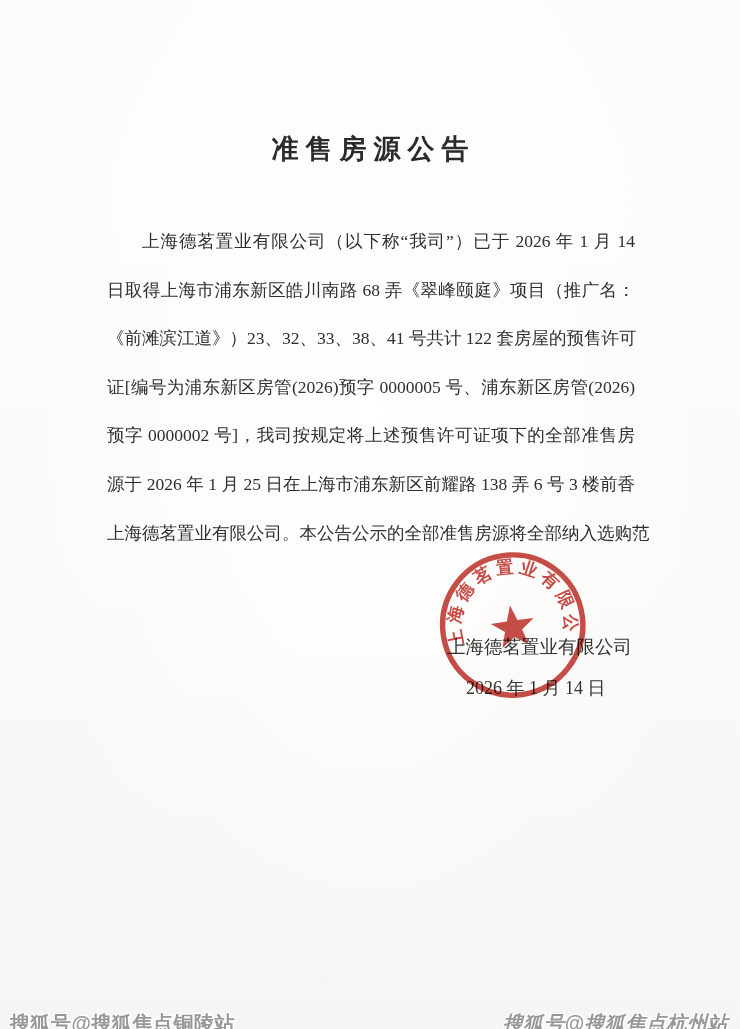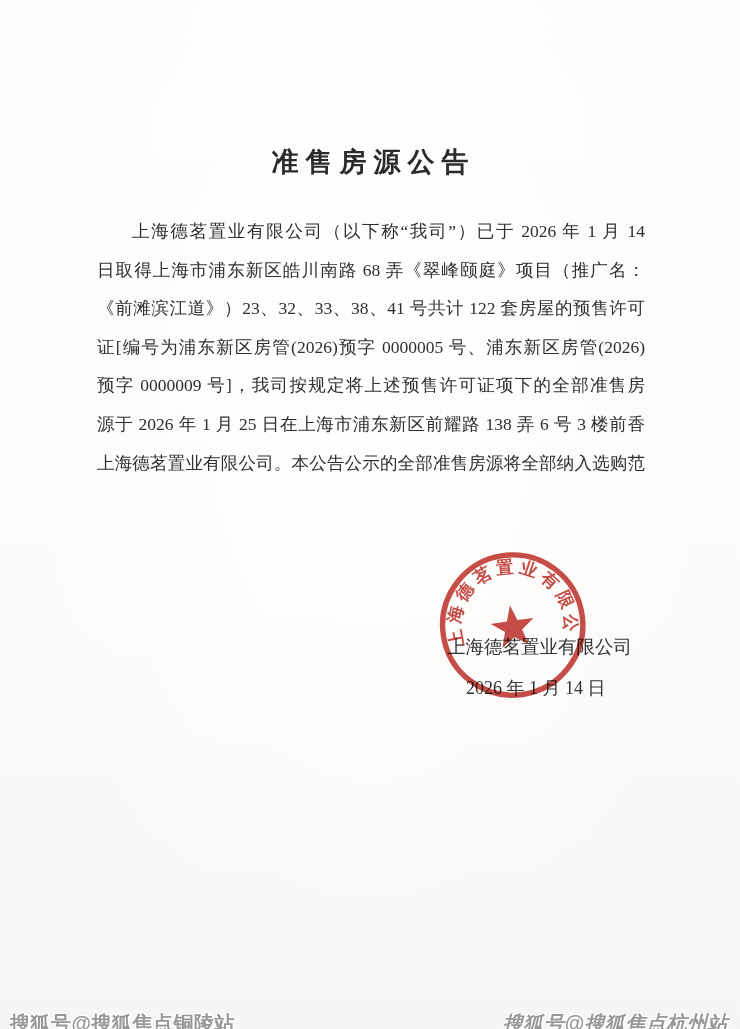--- a/index.html
+++ b/index.html
@@ -9,35 +9,35 @@
     margin:0 auto;
     background:
       radial-gradient(ellipse at 50% 40%, rgba(255,255,255,.9) 0%, rgba(250,249,247,.0) 70%),
       linear-gradient(180deg,#fdfcfb 0%, #fbfaf8 55%, #f6f5f3 100%);
     overflow:hidden;
     font-family:"Liberation Serif","DejaVu Serif",serif;
   }
   .title{
     position:absolute;
     top:131px;left:0;right:0;
-    margin:13px;
+    margin:0;
     text-align:center;
     font-size:27px;
     font-weight:600;
     letter-spacing:7px;
     text-indent:7px;
     color:#2b2b2b;
   }
   .body-block{
     position:absolute;
     left:97px;top:212px;
     width:548px;
   }
   .body-line{
-    margin:0;
+    margin:10px;
     font-size:17.5px;
     line-height:38.6px;
     color:#2f2f2f;
     text-align:justify;
     text-align-last:justify;
     white-space:nowrap;
   }
   .body-line.indent{ text-indent:2em; }
   .sig-company{
     position:absolute;
@@ -92,21 +92,21 @@
 
 <div class="page">
 
   <h1 class="title">准售房源公告</h1>
 
   <div class="body-block">
     <p class="body-line indent">上海德茗置业有限公司（以下称“我司”）已于 2026 年 1 月 14</p>
     <p class="body-line">日取得上海市浦东新区皓川南路 68 弄《翠峰颐庭》项目（推广名：</p>
     <p class="body-line">《前滩滨江道》）23、32、33、38、41 号共计 122 套房屋的预售许可</p>
     <p class="body-line">证[编号为浦东新区房管(2026)预字 0000005 号、浦东新区房管(2026)</p>
-    <p class="body-line">预字 0000009 号]，我司按规定将上述预售许可证项下的全部准售房</p>
+    <p class="body-line">预字 0000002 号]，我司按规定将上述预售许可证项下的全部准售房</p>
     <p class="body-line">源于 2026 年 1 月 25 日在上海市浦东新区前耀路 138 弄 6 号 3 楼前香</p>
     <p class="body-line">上海德茗置业有限公司。本公告公示的全部准售房源将全部纳入选购范</p>
   </div>
 
   <div class="sig-company">上海德茗置业有限公司</div>
 
   <div class="sig-date">2026 年 1 月 14 日</div>
 
   <svg class="seal" viewBox="0 0 158 158" xmlns="http://www.w3.org/2000/svg">
     <circle cx="79" cy="77" r="71" fill="none" stroke-width="5.5" stroke="#c4403a"></circle>

